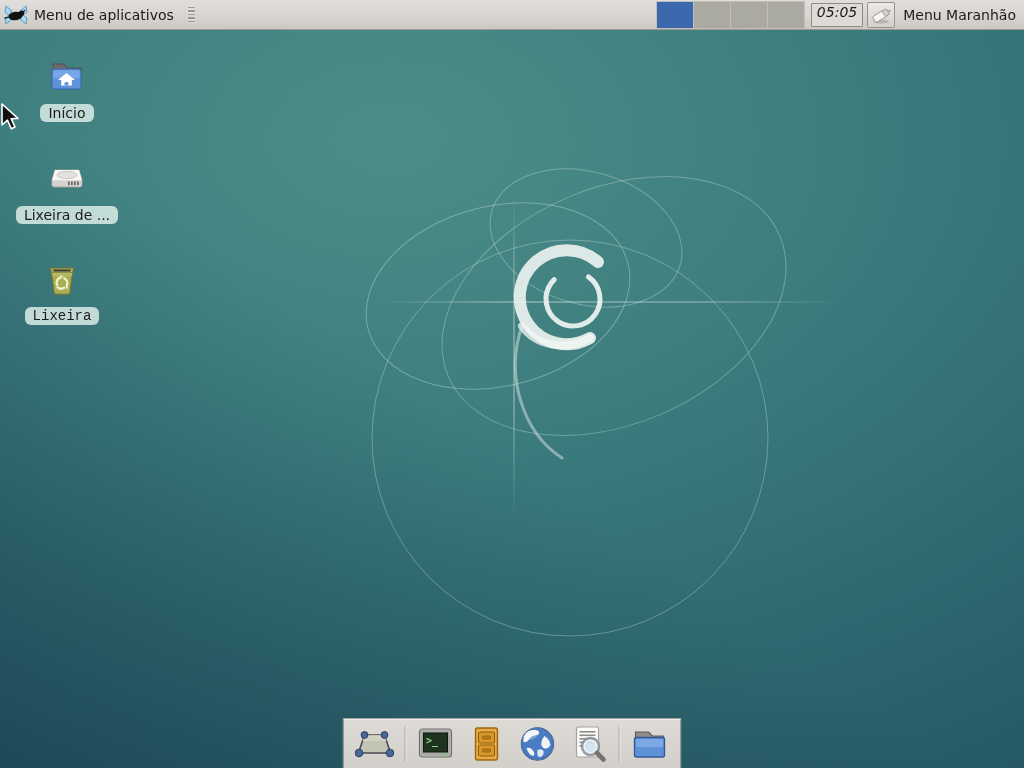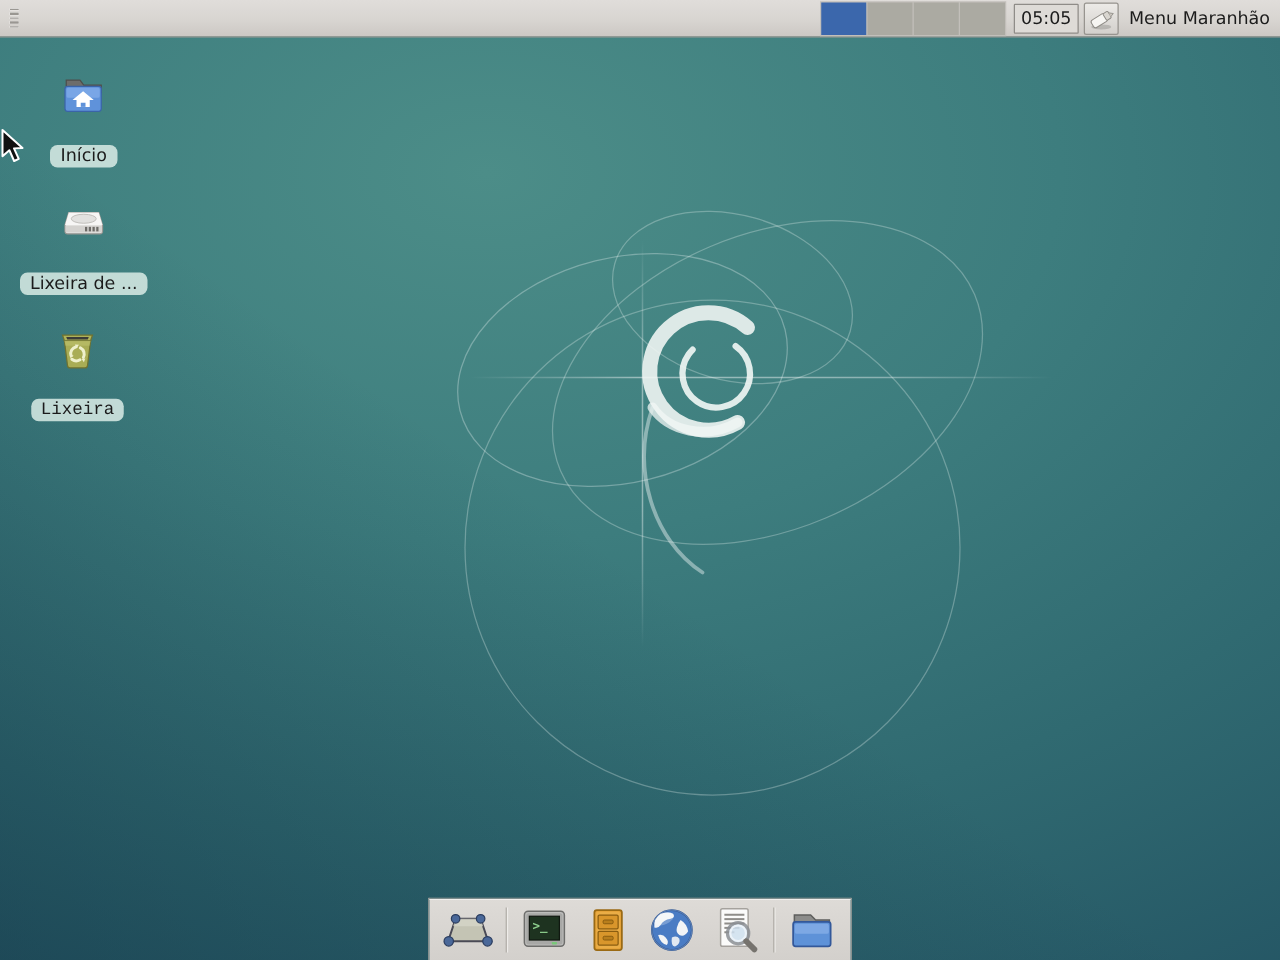--- a/index.html
+++ b/index.html
@@ -26,36 +26,36 @@
   .menu-btn { display:flex; align-items:center; gap:6px; height:100%; padding:0 6px 0 4px; cursor:default; }
   .grip { display:flex; flex-direction:column; gap:2px; margin-left:6px; padding:2px; }
   .grip i { display:block; width:7px; height:1.5px; background:#9a9792; box-shadow:0 0 0 0.2px #fff; }
   .panel-right { margin-left:auto; display:flex; align-items:center; height:100%; }
 
   .ws-switcher { display:flex; height:28px; align-items:stretch; background:#c2bfba; gap:1px; padding:1px; margin-right:6px; }
   .ws-cell { width:36px; background:var(--ws-inactive,#abaaa2); }
   .ws-cell.active { background:var(--ws-active,#3b67ac); }
 
   .clock {
-    height:24px; padding:0 5px; display:flex; align-items:center;
+    height:24px; padding:0 5px; display:flex; 
     border:1px solid #8f8c88; background:#dedbd7; border-radius:1px;
-    font-size:14px; margin-right:4px;
+    font-size:14px; margin-right:4px;font-style:italic;
   }
   .plugin-btn {
     width:28px; height:26px; border:1px solid #97948f; border-radius:2px;
     background:linear-gradient(#eceae7,#d3d0cc); display:flex; align-items:center; justify-content:center;
     margin-right:8px;
   }
   .username { padding-right:8px; white-space:nowrap; }
 
   
   .desk-icon { position:absolute; width:110px; display:flex; flex-direction:column; align-items:center; }
   .desk-icon .glyph { width:40px; height:40px; }
   .desk-icon .label {
-    margin-top:20px; font-size:14px; color:#1b1b1b; white-space:nowrap;
+    margin-top:8px; font-size:14px; color:#1b1b1b; white-space:nowrap;
     background:rgba(213,232,227,0.88); border-radius:6px; padding:1px 8px;
   }
 
   
   .dock {
     position:absolute; bottom:0; left:50%; transform:translateX(-50%);
     height:50px; display:flex; align-items:center; gap:9px; padding:0 10px;
     background:linear-gradient(#dedbd7, #d3d0cc);
     border:1px solid #a5a29d; border-bottom:none; border-radius:1px 1px 0 0;
     box-shadow:inset 0 1px 0 #f0eeec;
@@ -99,20 +99,37 @@
     <g fill="none" stroke-linecap="round">
       <path d="M 598 262 A 47 47 0 1 0 590 338" stroke="#f2f7f5" stroke-width="12" stroke-opacity="0.88"></path>
       <path d="M 590 338 C 565 352 535 345 522 326" stroke="#f2f7f5" stroke-width="8" stroke-opacity="0.75"></path>
       <path d="M 522 326 C 505 375 522 432 562 458" stroke="#eef5f3" stroke-width="3" stroke-opacity="0.45"></path>
       <circle cx="573" cy="299" r="27" stroke="#f2f7f5" stroke-width="5" stroke-opacity="0.9" stroke-dasharray="132 38" transform="rotate(-55 573 299)"></circle>
     </g>
   </svg>
 </div>
 
 <div class="panel">
+  <div class="menu-btn">
+    <svg width="24" height="22" viewBox="0 0 24 22">
+      <g stroke="#5a9cc0" stroke-width="1" fill="#a8d8ee">
+        <path d="M2 2 L8 7 L5 11 L1 8 Z"></path>
+          <path d="M22 2 L16 7 L19 11 L23 8 Z"></path>
+        <path d="M2 20 L8 15 L5 11 L1 14 Z"></path>
+          <path d="M22 20 L16 15 L19 11 L23 14 Z"></path>
+      </g>
+      <g fill="#111">
+        <ellipse cx="11.5" cy="12" rx="7" ry="4.2" transform="rotate(-8 11.5 12)"></ellipse>
+        <circle cx="17.5" cy="9.2" r="2.6"></circle>
+        <path d="M18.5 7.2 l3 -1.6 -1.2 2.6 Z"></path>
+        <path d="M5 13 q-3.5 1.8 -4.5 0.6" stroke="#111" stroke-width="1.2" fill="none"></path>
+      </g>
+    </svg>
+    <span>Menu de aplicativos</span>
+  </div>
   <div class="grip">
     <i></i>
       <i></i>
       <i></i>
       <i></i>
       <i></i>
   </div>
 
   <div class="panel-right">
     <div class="ws-switcher">

